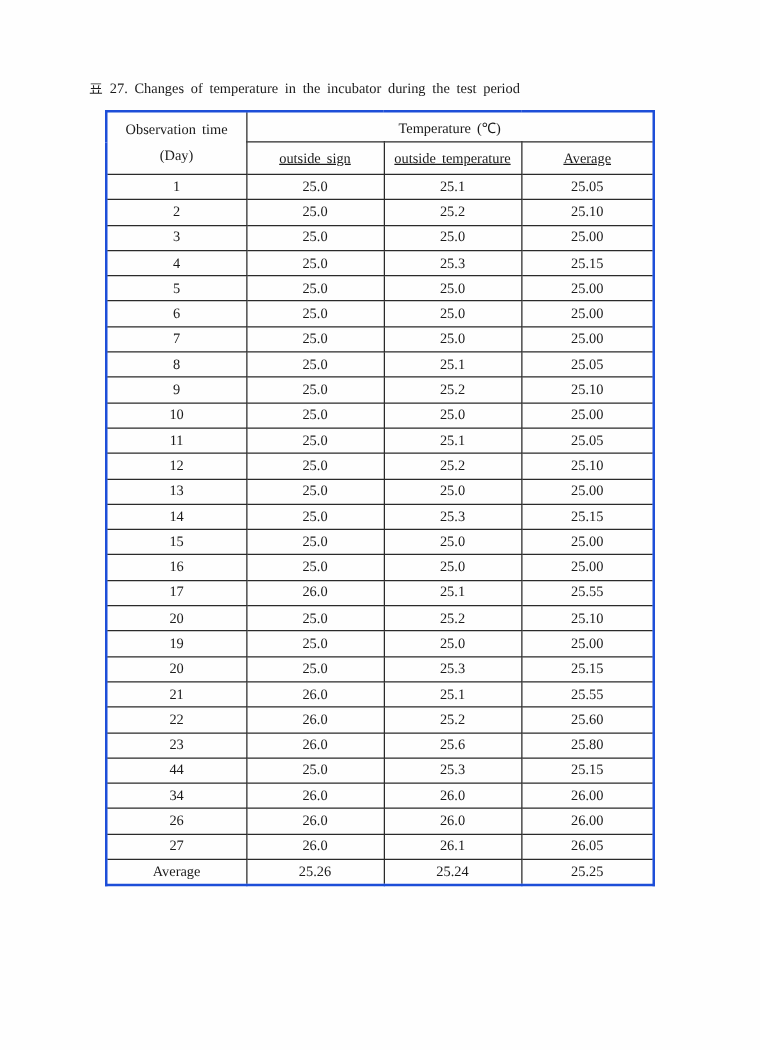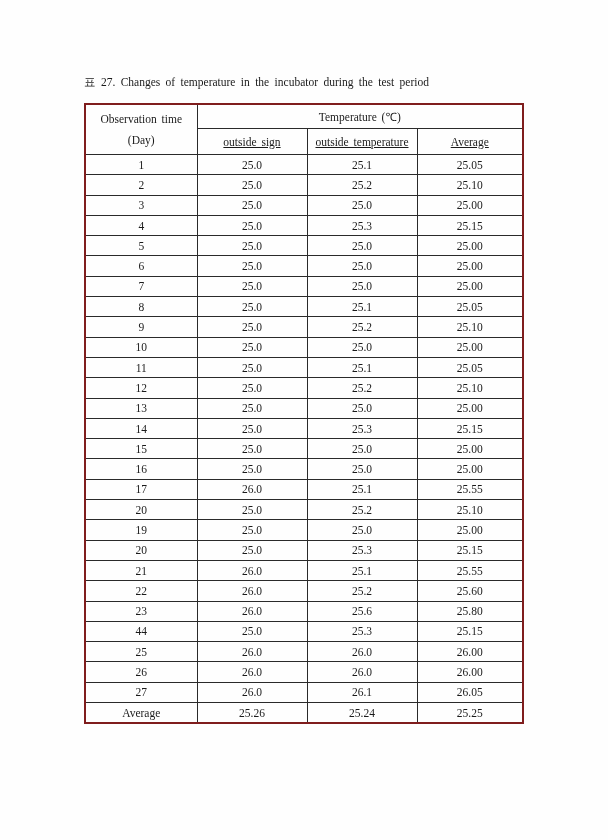--- a/index.html
+++ b/index.html
@@ -11,35 +11,34 @@
     position: relative;
     width: 608px;
     height: 840px;
     background: #fefefe;
     font-family: "Liberation Serif", serif;
     color: #1a1a1a;
     overflow: hidden;
   }
   .caption {
     position: absolute;
-    left: 84px;
+    left: 71px;
     top: 63px;
     font-size: 11.5px;
     word-spacing: 2.5px;
     white-space: nowrap;
-    margin-top: 12px;
   }
   table.data-table {
     position: absolute;
     left: 84px;
-    top: 103px;
+    top: 88px;
     width: 438px;
     border-collapse: collapse;
     table-layout: fixed;
-    border: 2px solid #7f1d1d;
+    border: 2px solid #1d4ed8;
   }
   table.data-table th,
   table.data-table td {
     border: 1px solid #2a2a2a;
     text-align: center;
     vertical-align: middle;
     font-weight: normal;
     font-size: 11.5px;
     padding: 0;
     word-spacing: 2px;
@@ -229,21 +228,21 @@
           <td>25.6</td>
           <td>25.80</td>
         </tr>
         <tr>
           <td>44</td>
           <td>25.0</td>
           <td>25.3</td>
           <td>25.15</td>
         </tr>
         <tr>
-          <td>25</td>
+          <td>34</td>
           <td>26.0</td>
           <td>26.0</td>
           <td>26.00</td>
         </tr>
         <tr>
           <td>26</td>
           <td>26.0</td>
           <td>26.0</td>
           <td>26.00</td>
         </tr>

